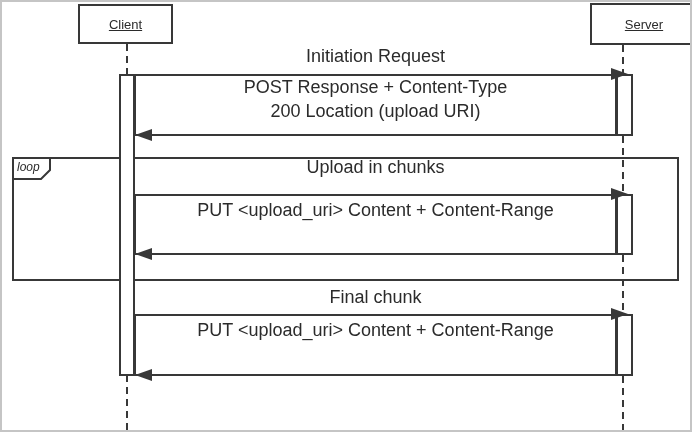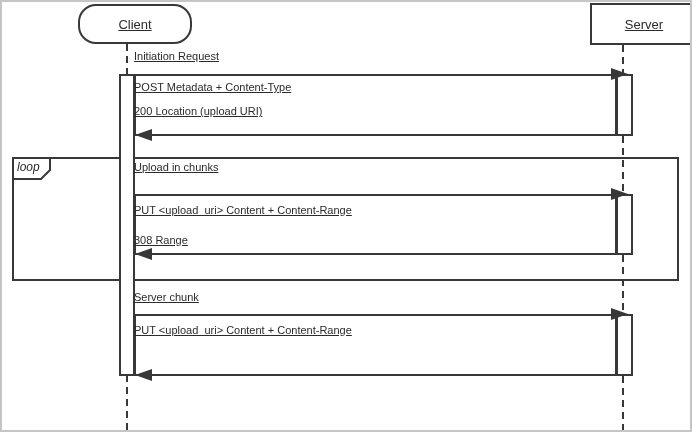--- a/index.html
+++ b/index.html
@@ -8,21 +8,21 @@
     font-family:"Liberation Sans", sans-serif; color:#2b2b2b; overflow:hidden;
   }
   .frame-border {
     position:absolute; inset:0; border:2px solid #c5c5c5; pointer-events:none; z-index:9;
   }
   .actor {
     position:absolute; box-sizing:border-box; border:2px solid #383838; background:#fff;
     display:flex; align-items:center; justify-content:center;
     font-size:13px; text-decoration:underline; z-index:5;
   }
-  .actor-client { left:78px; top:4px; width:114px; height:40px;border-radius:18px; }
+  .actor-client { left:78px; top:4px; width:95px; height:40px; }
   .actor-server { left:590px; top:3px; width:108px; height:42px; }
   .lifeline {
     position:absolute; width:2px; z-index:1;
     background:repeating-linear-gradient(to bottom,#383838 0 7px, transparent 7px 12px);
   }
   .ll-c1 { left:126px; top:44px;  height:31px; }
   .ll-c2 { left:126px; top:375px; height:56px; }
   .ll-s1 { left:622px; top:45px;  height:30px; }
   .ll-s2 { left:622px; top:136px; height:58px; }
   .ll-s3 { left:622px; top:255px; height:59px; }
@@ -43,22 +43,22 @@
   .act-srv2   { left:616px; top:194px; width:17px; height:61px; }
   .act-srv3   { left:616px; top:314px; width:17px; height:62px; }
   .msg {
     position:absolute; left:134px; width:483px; box-sizing:border-box;
     border:2px solid #383838; background:transparent; z-index:4;
   }
   .msg-1 { top:74px;  height:62px; }
   .msg-2 { top:194px; height:61px; }
   .msg-3 { top:314px; height:62px; }
   .lbl {
-    position:absolute; left:134px; width:483px; 
-    font-size:11px; line-height:15px; z-index:5; white-space:nowrap;text-decoration:underline;
+    position:absolute; left:134px; width:483px; text-align:center;
+    font-size:18px; line-height:15px; z-index:5; white-space:nowrap;
   }
   .t1  { top:49px; }  .rq1 { top:80px; }  .rs1 { top:104px; }
   .t2  { top:160px; } .rq2 { top:203px; } .rs2 { top:233px; }
   .t3  { top:290px; } .rq3 { top:323px; } .rs3 { top:353px; }
   .arr { position:absolute; width:0; height:0; z-index:6; }
   .arr-r {
     border-top:6px solid transparent; border-bottom:6px solid transparent;
     border-left:17px solid #383838; left:611px;
   }
   .arr-r1 { top:68px; } .arr-r2 { top:188px; } .arr-r3 { top:308px; }
@@ -95,30 +95,29 @@
 
   <div class="actor actor-client">
     <span>Client</span>
   </div>
   <div class="actor actor-server">
     <span>Server</span>
   </div>
 
   <div class="lbl t1">Initiation Request</div>
   <div class="msg msg-1"></div>
-  <div class="lbl rq1">POST Metadata + Content-Type</div>
+  <div class="lbl rq1">POST Response + Content-Type</div>
   <div class="lbl rs1">200 Location (upload URI)</div>
   <div class="arr arr-r arr-r1"></div>
   <div class="arr arr-l arr-l1"></div>
 
   <div class="lbl t2">Upload in chunks</div>
   <div class="msg msg-2"></div>
   <div class="lbl rq2">PUT &lt;upload_uri&gt; Content + Content-Range</div>
-  <div class="lbl rs2">308 Range</div>
   <div class="arr arr-r arr-r2"></div>
   <div class="arr arr-l arr-l2"></div>
 
-  <div class="lbl t3">Server chunk</div>
+  <div class="lbl t3">Final chunk</div>
   <div class="msg msg-3"></div>
   <div class="lbl rq3">PUT &lt;upload_uri&gt; Content + Content-Range</div>
   <div class="arr arr-r arr-r3"></div>
   <div class="arr arr-l arr-l3"></div>
 </div>
 
 </body></html>

